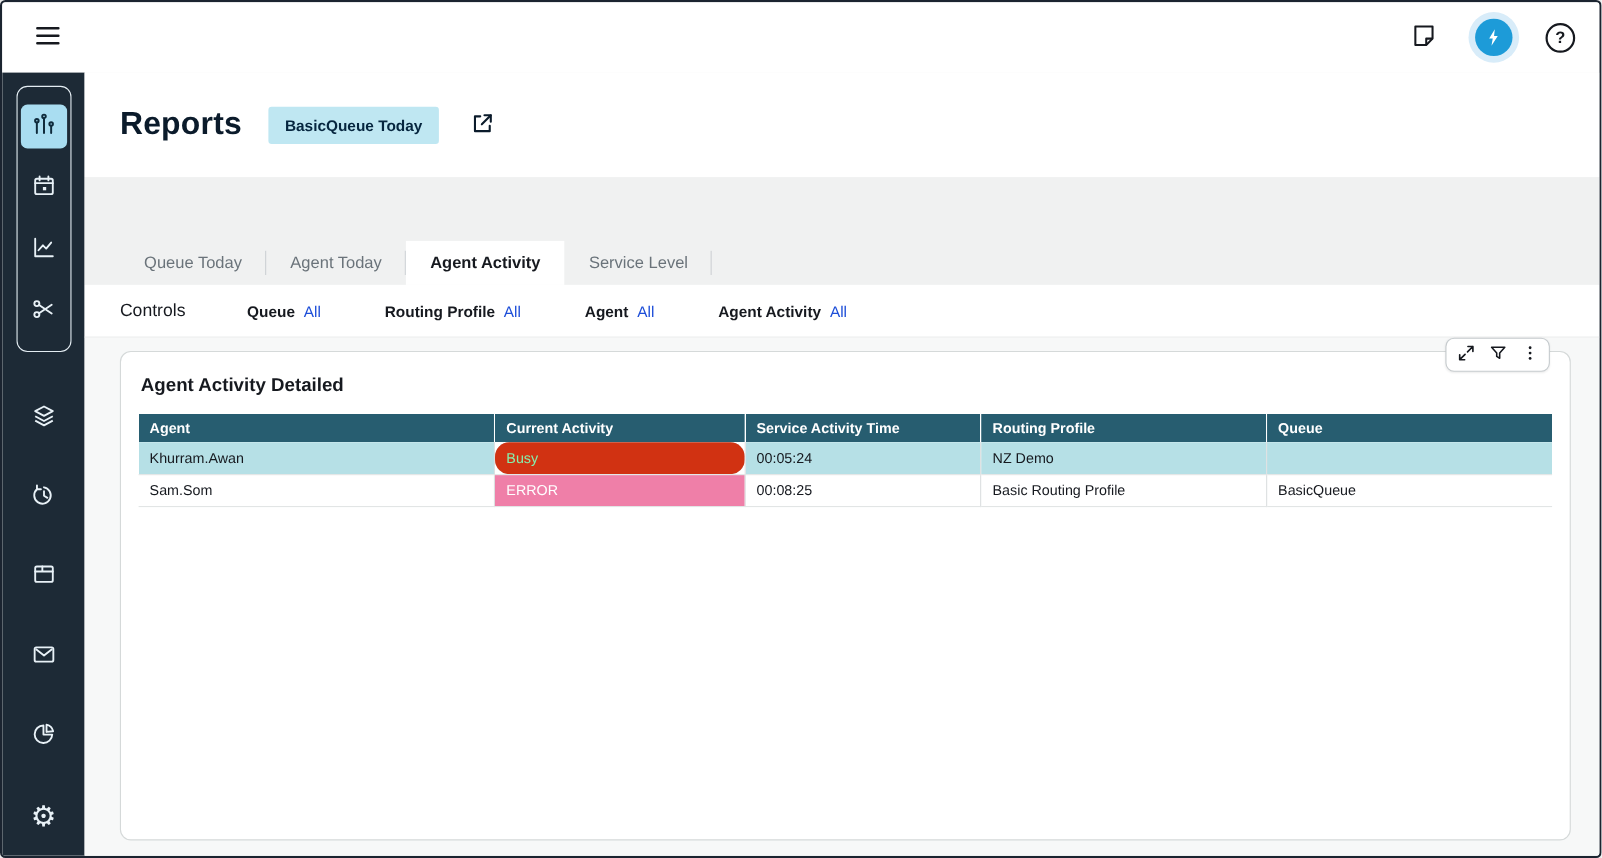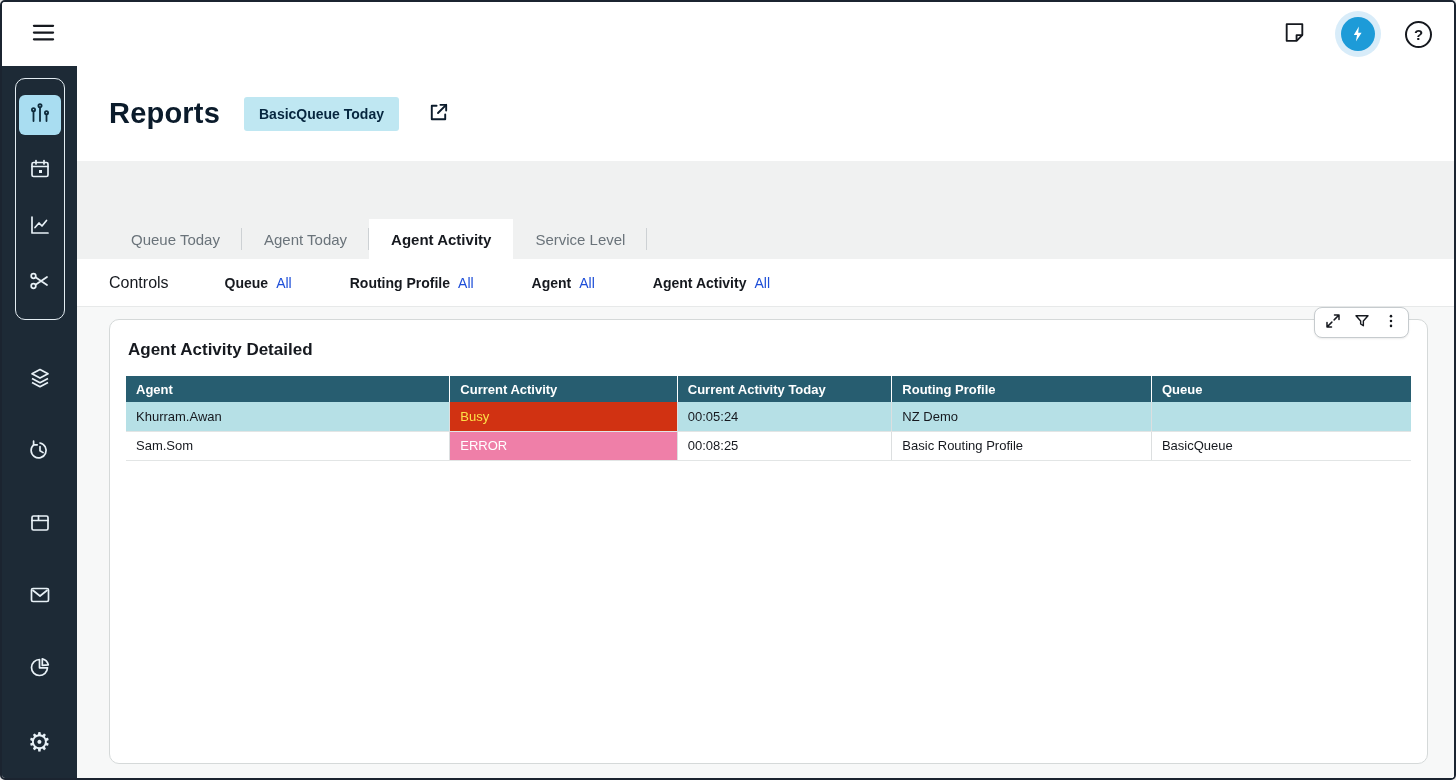--- a/index.html
+++ b/index.html
@@ -342,29 +342,29 @@
                 <col style="width: 25.2%;">
                 <col style="width: 17.7%;">
                 <col style="width: 16.7%;">
                 <col style="width: 20.2%;">
                 <col style="width: 20.2%;">
               </colgroup>
             <thead>
               <tr>
                   <th style="background: rgb(39, 93, 112);">Agent</th>
                   <th style="background: rgb(39, 93, 112);">Current Activity</th>
-                  <th style="background: rgb(39, 93, 112);">Current Activity Today</th>
+                  <th style="background: rgb(39, 93, 112);">Service Activity Time</th>
                   <th style="background: rgb(39, 93, 112);">Routing Profile</th>
                   <th style="background: rgb(39, 93, 112);">Queue</th>
                 </tr>
             </thead>
             <tbody>
                 <tr style="background: rgb(182, 224, 230);">
                   <td>Khurram.Awan</td>
-                  <td style="background: rgb(209, 50, 18); color: #fde047;">Busy</td>
+                  <td style="background: rgb(209, 50, 18); color: #86efac; border-radius: 13px;">Busy</td>
                   <td>00:05:24</td>
                   <td>NZ Demo</td>
                   <td></td>
                 </tr>
                 <tr style="background: rgb(255, 255, 255);">
                   <td>Sam.Som</td>
                   <td style="background: rgb(239, 127, 168); color: rgb(255, 255, 255);">ERROR</td>
                   <td>00:08:25</td>
                   <td>Basic Routing Profile</td>
                   <td>BasicQueue</td>

